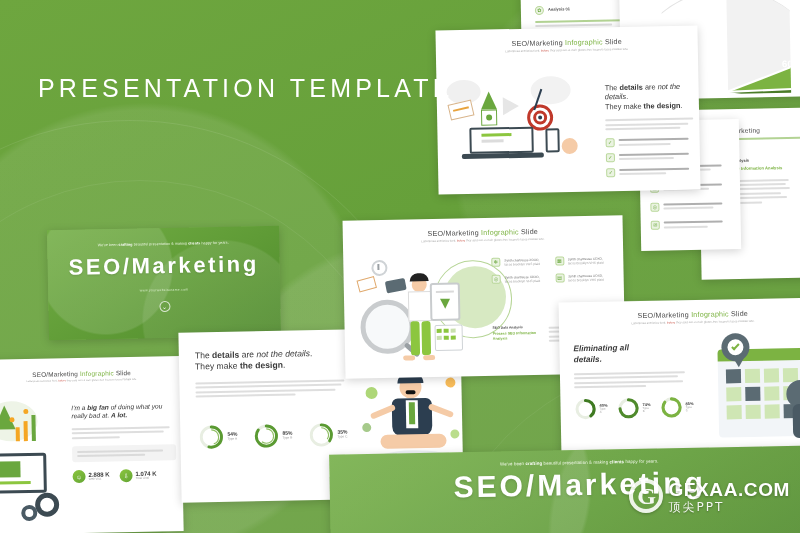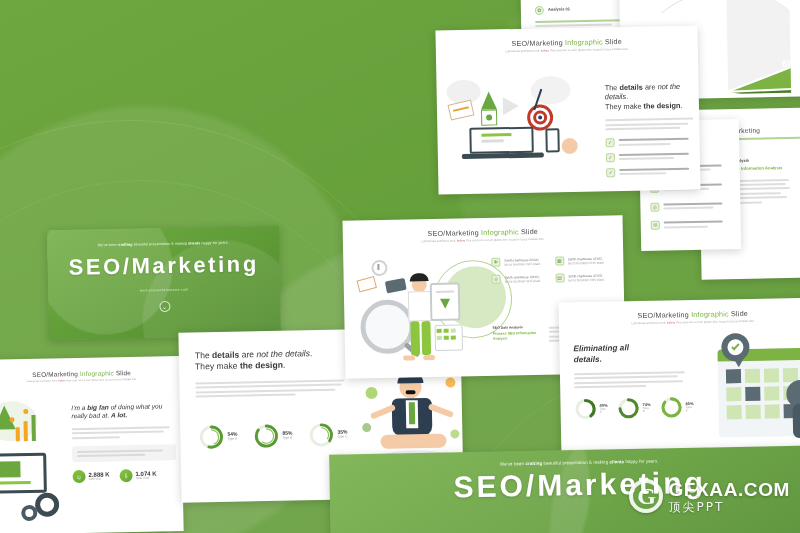--- a/index.html
+++ b/index.html
@@ -672,20 +672,21 @@
       <div class="band-tag">
         We've been <b>crafting</b> beautiful presentation &amp; making <b>clients</b> happy for years.
       </div>
       <div class="band-title">SEO/Marketing</div>
     </div>
   </div>
 
   <div id="masthead">
     <div class="seo-row">
     </div>
+    <div class="tmpl-word">PRESENTATION TEMPLATE</div>
   </div>
 
   <div id="watermark">
     <div class="wm-g">G</div>
     <div class="wm-txt">
       <div class="wm-main">GFXAA.COM</div>
       <div class="wm-sub">顶尖PPT</div>
     </div>
   </div>
 

